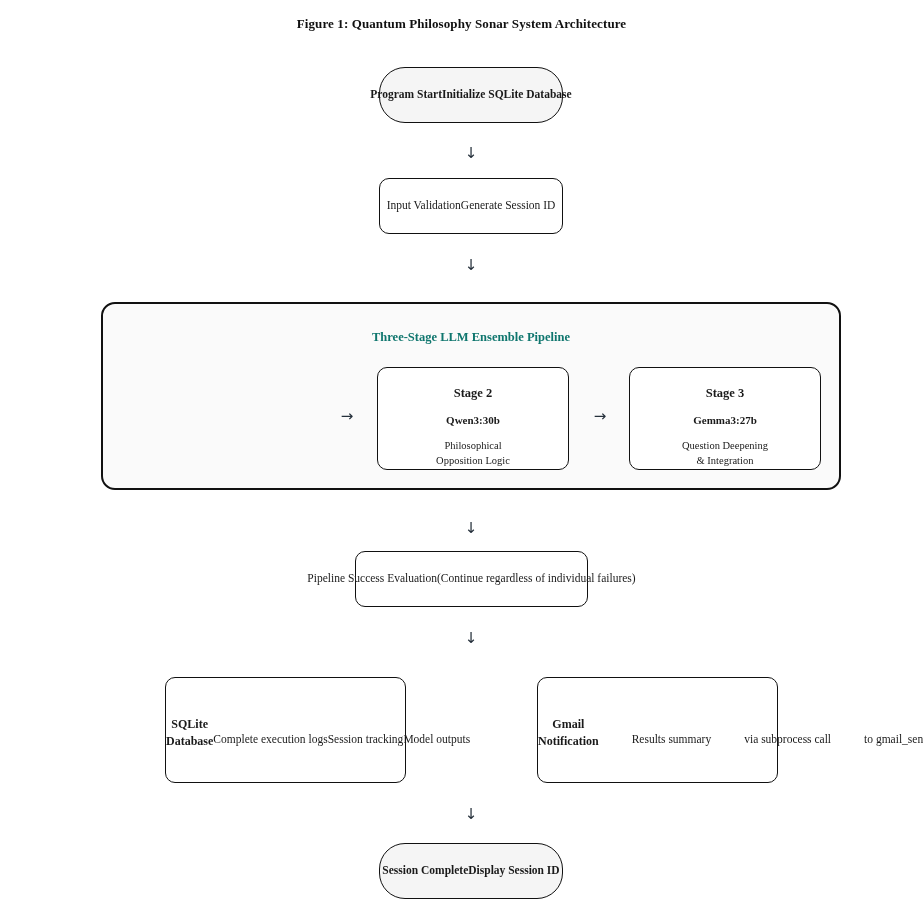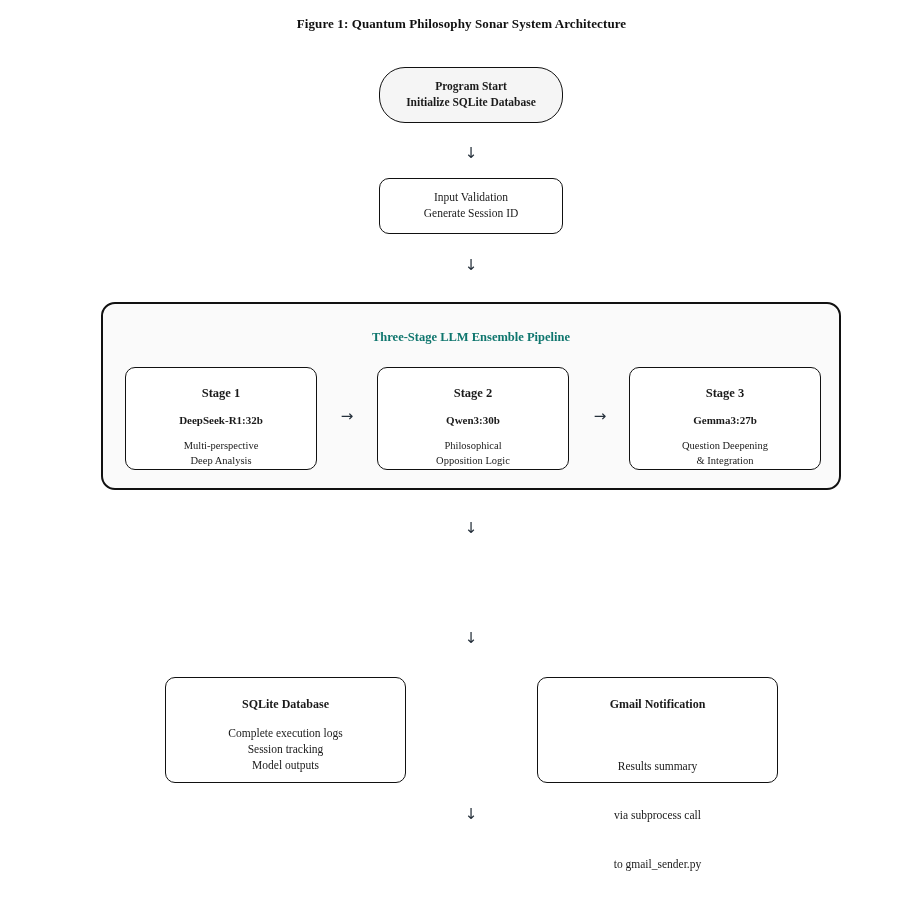--- a/index.html
+++ b/index.html
@@ -35,21 +35,20 @@
     color: #111111;
   }
 
   
   .node {
     position: absolute;
     box-sizing: border-box;
     border: 1px solid #111111;
     background: #ffffff;
     display: flex;
-    flex-direction: column;
     align-items: center;
     justify-content: center;
     text-align: center;
     line-height: 1.38;
   }
   .node .line {
     display: block;
     white-space: nowrap;
   }
 
@@ -172,26 +171,20 @@
     <span class="line">Input Validation</span>
     <span class="line">Generate Session ID</span>
   </div>
 
   <div class="arrow down" style="left:461px; top:258px;">↓</div>
 
   <div class="pipeline" style="left:101px; top:302px; width:740px; height:188px;">
 
     <div class="pipeline-title">Three-Stage LLM Ensemble Pipeline</div>
 
-    <div class="stage" style="left:22px; top:63px; width:192px; height:103px;">
-      <span class="stage-name">Stage 1</span>
-      <span class="stage-model">DeepSeek-R1:32b</span>
-      <span class="stage-desc">Multi-perspective</span>
-      <span class="stage-desc">Deep Analysis</span>
-    </div>
 
     <div class="arrow right" style="left:232px; top:105px;">→</div>
 
     <div class="stage" style="left:274px; top:63px; width:192px; height:103px;">
       <span class="stage-name">Stage 2</span>
       <span class="stage-model">Qwen3:30b</span>
       <span class="stage-desc">Philosophical</span>
       <span class="stage-desc">Opposition Logic</span>
     </div>
 
@@ -200,33 +193,41 @@
     <div class="stage" style="left:526px; top:63px; width:192px; height:103px;">
       <span class="stage-name">Stage 3</span>
       <span class="stage-model">Gemma3:27b</span>
       <span class="stage-desc">Question Deepening</span>
       <span class="stage-desc">&amp; Integration</span>
     </div>
   </div>
 
   <div class="arrow down" style="left:461px; top:521px;">↓</div>
 
+  <div class="node process" style="left:355px; top:551px; width:233px; height:56px;">
+    <span class="line">Pipeline Success Evaluation</span>
+    <span class="line">(Continue regardless of individual failures)</span>
+  </div>
 
   <div class="arrow down" style="left:461px; top:631px;">↓</div>
 
   <div class="node output" style="left:165px; top:677px; width:241px; height:106px;">
     <span class="out-title">SQLite Database</span>
     <span class="out-line">Complete execution logs</span>
     <span class="out-line">Session tracking</span>
     <span class="out-line">Model outputs</span>
   </div>
 
   <div class="node output" style="left:537px; top:677px; width:241px; height:106px;gap:33px;">
     <span class="out-title">Gmail Notification</span>
     <span class="out-line">Results summary</span>
     <span class="out-line">via subprocess call</span>
     <span class="out-line">to gmail_sender.py</span>
   </div>
 
   <div class="arrow down" style="left:461px; top:807px;">↓</div>
 
+  <div class="node terminal" style="left:379px; top:843px; width:184px; height:56px;">
+    <span class="line">Session Complete</span>
+    <span class="line">Display Session ID</span>
+  </div>
 
 </div>
 
 </body></html>

